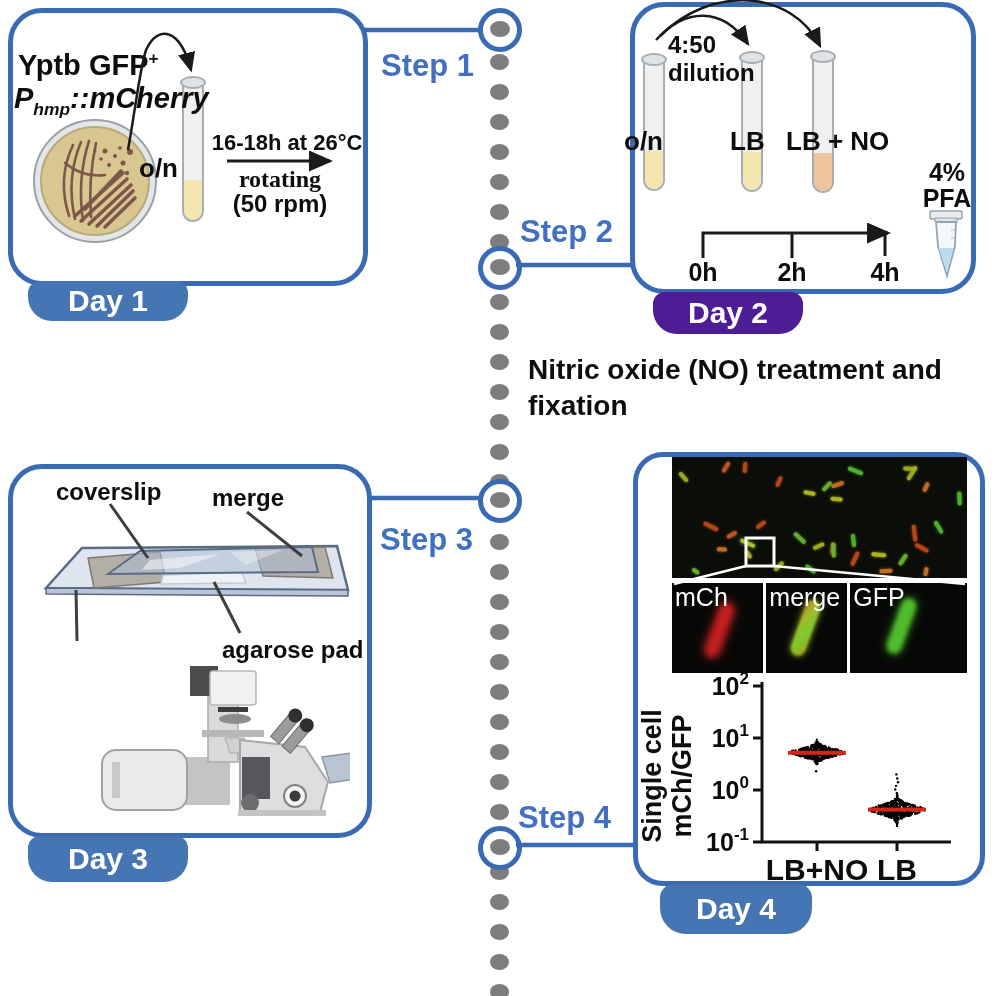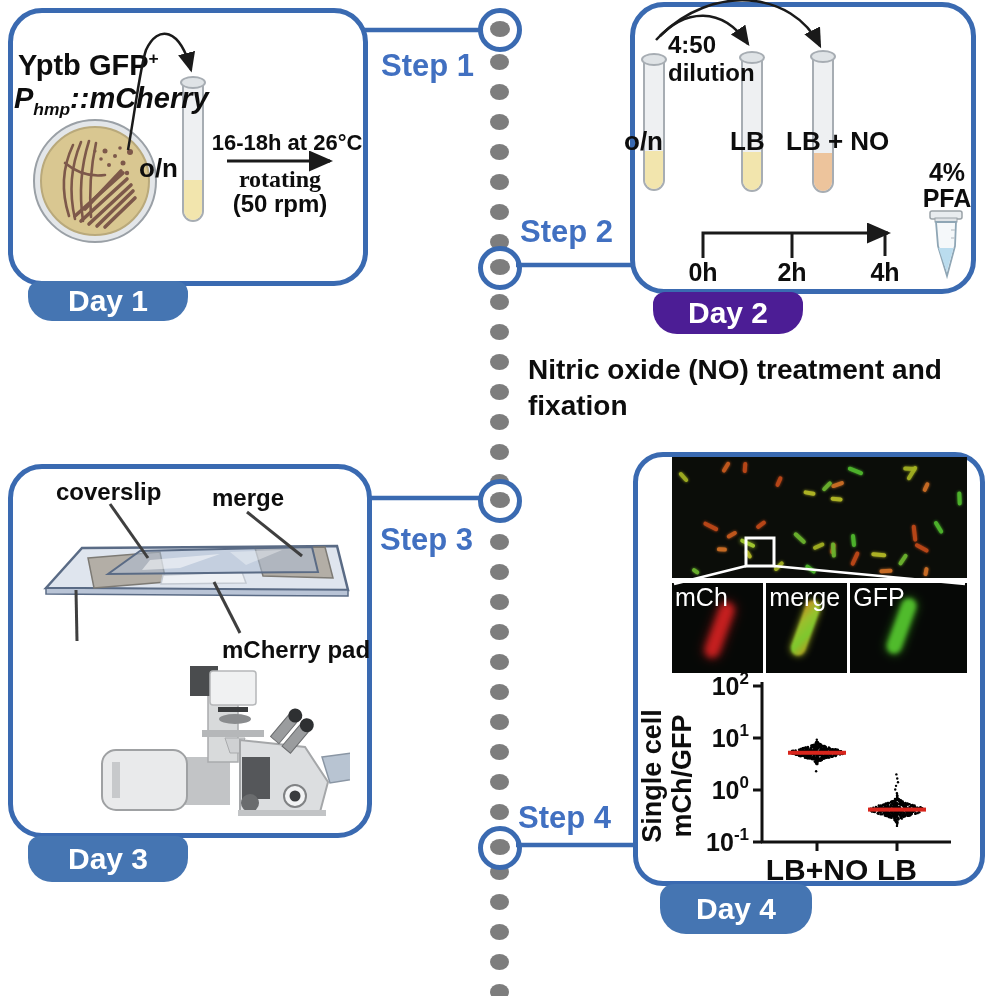--- a/index.html
+++ b/index.html
@@ -187,21 +187,21 @@
     <line x1="23" y1="32" x2="27" y2="32" stroke="#b9c2c8" stroke-width="1.2"></line>
   </svg>
 
   <div class="badge" style="left: 653px; top: 292px; width: 150px; height: 42px; background: #4c1d95;">Day 2</div>
   <div class="caption" style="left:528px;top:352px;width:455px;">Nitric oxide (NO) treatment and fixation</div>
 
   <div class="panel" style="left: 8px; top: 464px; width: 364px; height: 374px; border-color: rgb(58, 106, 177);"></div>
 
   <div class="small-bold" style="left:56px;top:478px;font-size:24px;">coverslip</div>
   <div class="small-bold" style="left:212px;top:484px;font-size:24px;">merge</div>
-  <div class="small-bold" style="left:222px;top:636px;font-size:24px;">mCherry pad</div>
+  <div class="small-bold" style="left:222px;top:636px;font-size:24px;">agarose pad</div>
 
   <svg class="abs" width="340" height="90" style="left:30px;top:520px;z-index:2;">
     <polygon points="16,68 52,28 307,26 318,70" fill="#dfe5ee" stroke="#5a6b85" stroke-width="2.5"></polygon>
     <polygon points="16,68 318,70 318,76 16,74" fill="#b9c4d6" stroke="#5a6b85" stroke-width="1.5"></polygon>
     <polygon points="58,38 130,32 136,62 64,68" fill="#b3aea6" stroke="#7d7a74" stroke-width="1.5"></polygon>
     <polygon points="225,28 295,27 303,58 233,56" fill="#b3aea6" stroke="#7d7a74" stroke-width="1.5"></polygon>
     <polygon points="133,55 212,52 216,63 131,64" fill="#eef1f5" stroke="#c3c9d1" stroke-width="1.5"></polygon>
     <polygon points="78,54 110,31 282,27 288,52" fill="rgba(173,190,212,0.55)" stroke="#5a6b85" stroke-width="2"></polygon>
     <polygon points="120,40 190,34 150,48 112,50" fill="rgba(255,255,255,0.5)"></polygon>
     <polygon points="200,32 252,30 216,45" fill="rgba(255,255,255,0.35)"></polygon>

